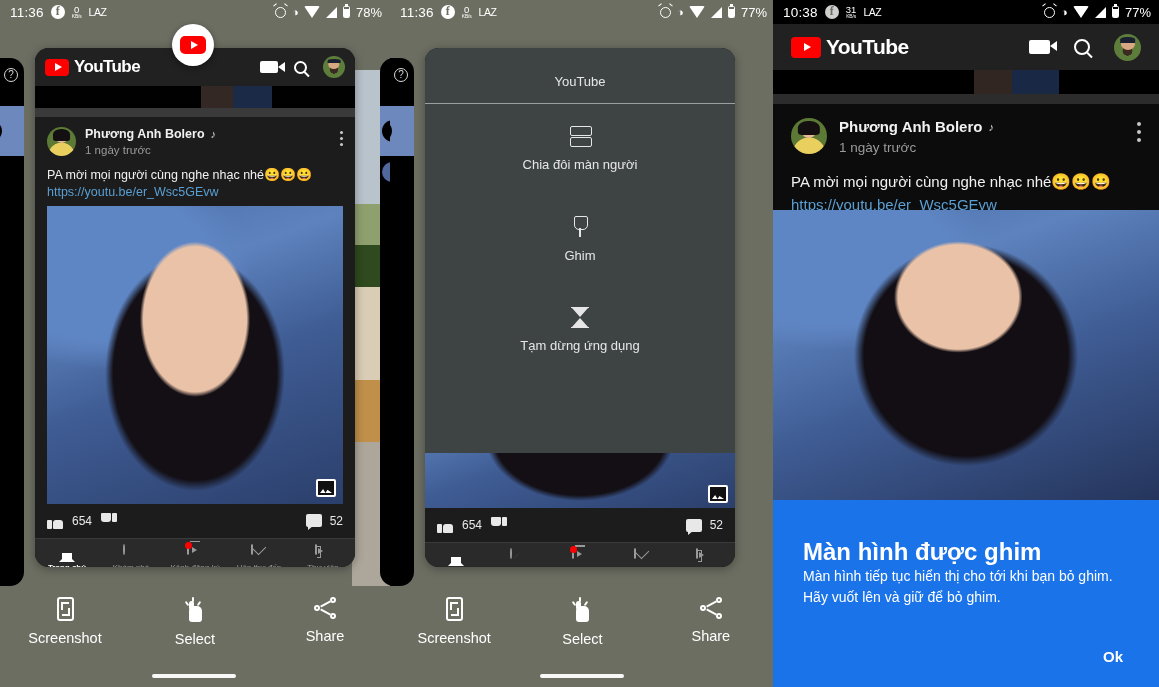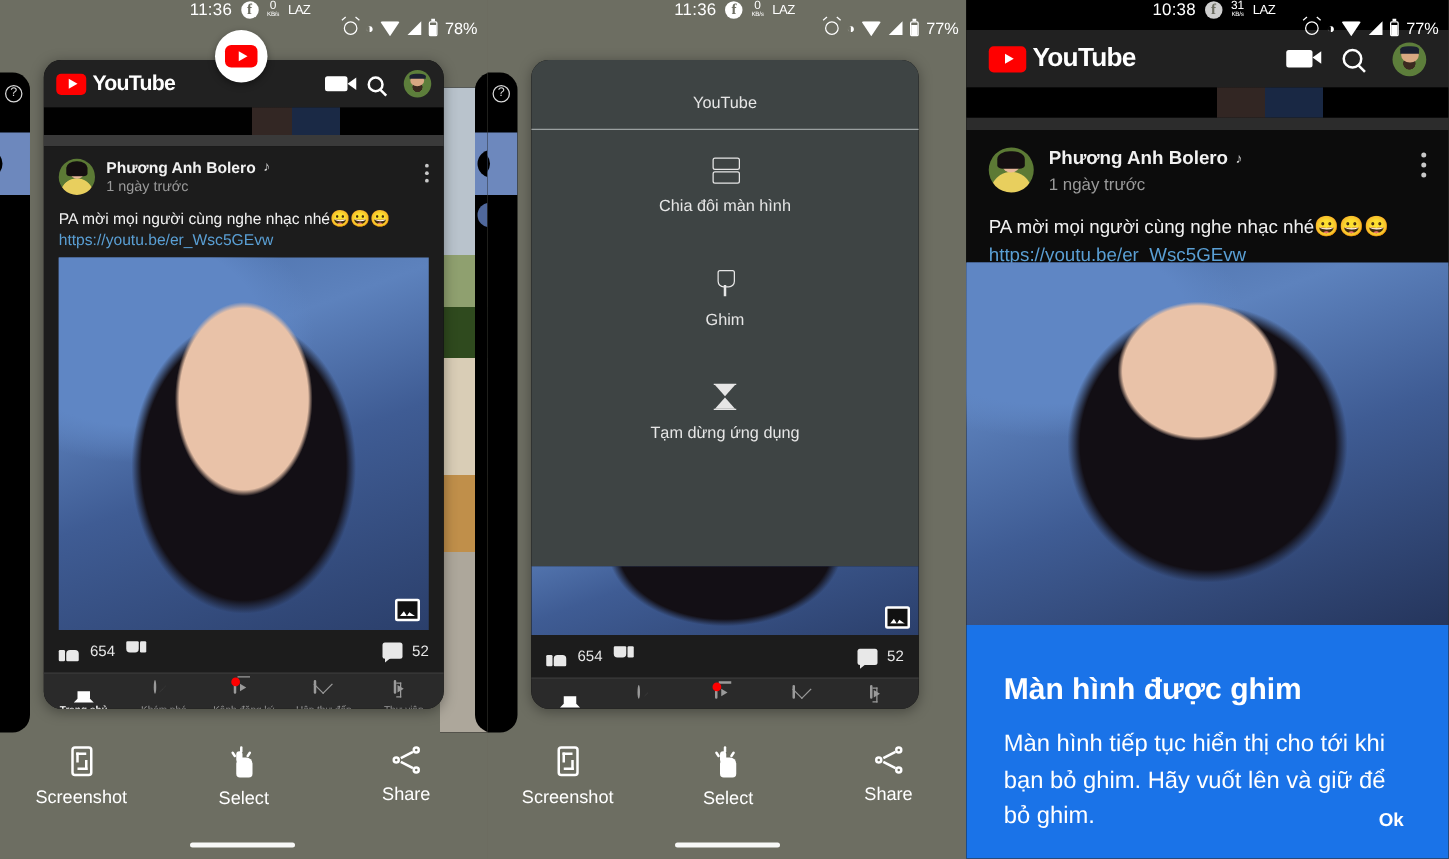--- a/index.html
+++ b/index.html
@@ -8,21 +8,21 @@
     background: #6d6e62;
     font-family: "Liberation Sans", sans-serif;
     overflow: hidden;
   }
   .stage { position: relative; width: 1159px; height: 687px; background: #6d6e62; }
 
   
   .statusbar {
     position: absolute; left: 0; top: 0; height: 24px; width: 100%;
     display: flex; align-items: center; color: #fff;
-    font-size: 13px; z-index: 40; flex-direction: column;
+    font-size: 13px; z-index: 40;
   }
   .sb-left { display: flex; align-items: center; gap: 7px; padding-left: 10px; }
   .sb-right { margin-left: auto; display: flex; align-items: center; gap: 6px; padding-right: 8px; }
   .sb-time { font-size: 13.5px; letter-spacing: .2px; }
   .fb-icon {
     width: 14px; height: 14px; border-radius: 50%; background: #fff;
     position: relative; display: inline-block;
   }
   .fb-icon::after {
     content: "f"; position: absolute; left: 5px; top: -1px;
@@ -405,21 +405,21 @@
     position: absolute; bottom: 9px; height: 4px; border-radius: 2px;
     background: #fff; opacity: .95;
   }
 
   
   .pin-dialog {
     position: absolute; left: 0; right: 0; bottom: 0; top: 500px;
     background: #1a73e8; padding: 38px 30px 0 30px; color: #fff;
   }
   .pd-title { font-size: 24px; font-weight: 700; }
-  .pd-body { font-size: 19px; line-height: 1.5; margin-top: 16px; max-width: 330px; }
+  .pd-body { font-size: 14px; line-height: 1.5; max-width: 330px; }
   .pd-ok {
     position: absolute; right: 36px; bottom: 22px; font-size: 15px; font-weight: bold;
   }
   .right-photo {
     position: absolute; left: 0; right: 0; top: 210px; height: 290px;
     background:
       radial-gradient(ellipse 26% 30% at 48% 30%, #e9c2a8 0 60%, transparent 64%),
       radial-gradient(ellipse 44% 58% at 50% 50%, #120e14 0 60%, transparent 66%),
       radial-gradient(ellipse 60% 46% at 16% 16%, #5f86c4 0 50%, transparent 70%),
       linear-gradient(160deg,#4a6ea8 0%, #5d82bd 26%, #3f5c94 56%, #25355c 100%);
@@ -611,21 +611,21 @@
     </div>
 
     <div class="app-card" style="left:35px; top:48px; width:310px; height:519px;">
 
       <div class="pin-menu" style="height:405px;">
         <div class="pin-head">
           <div class="pin-app-name">YouTube</div>
         </div>
         <div class="pin-opt">
           <span class="ic-split"></span>
-          <span class="pin-opt-label">Chia đôi màn hình</span>
+          <span class="pin-opt-label">Chia đôi màn người</span>
         </div>
         <div class="pin-opt">
           <span class="ic-pin"></span>
           <span class="pin-opt-label">Ghim</span>
         </div>
         <div class="pin-opt">
           <span class="ic-hour">
               <span class="hour-frame"></span>
             </span>
           <span class="pin-opt-label">Tạm dừng ứng dụng</span>

